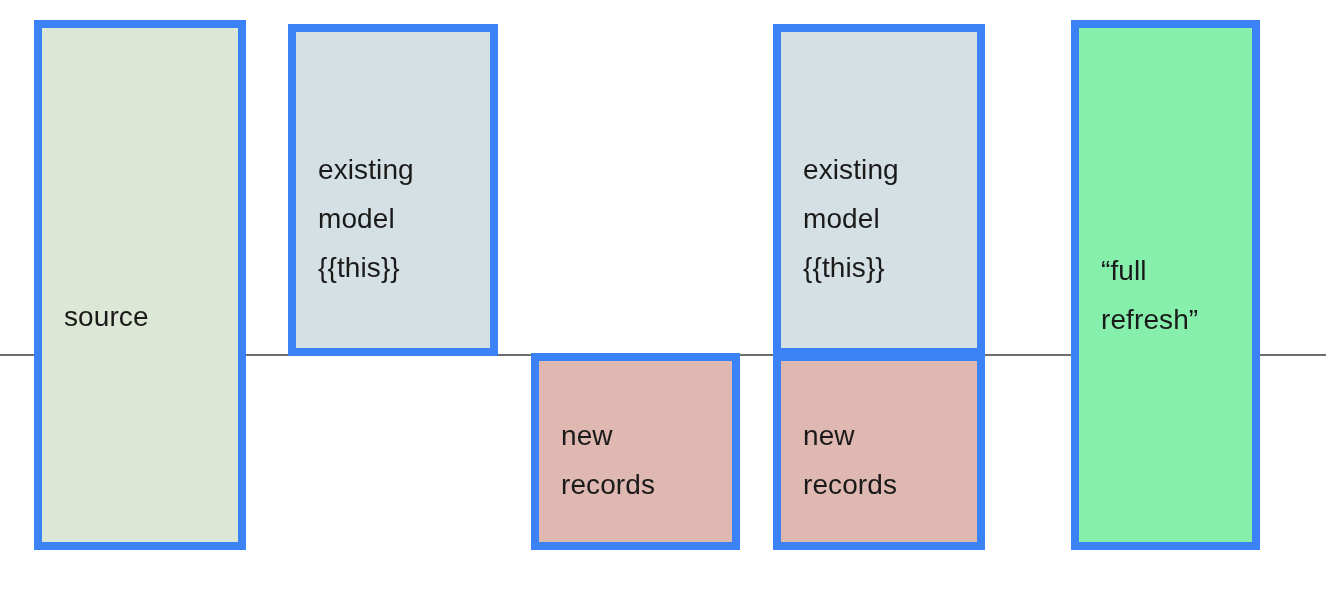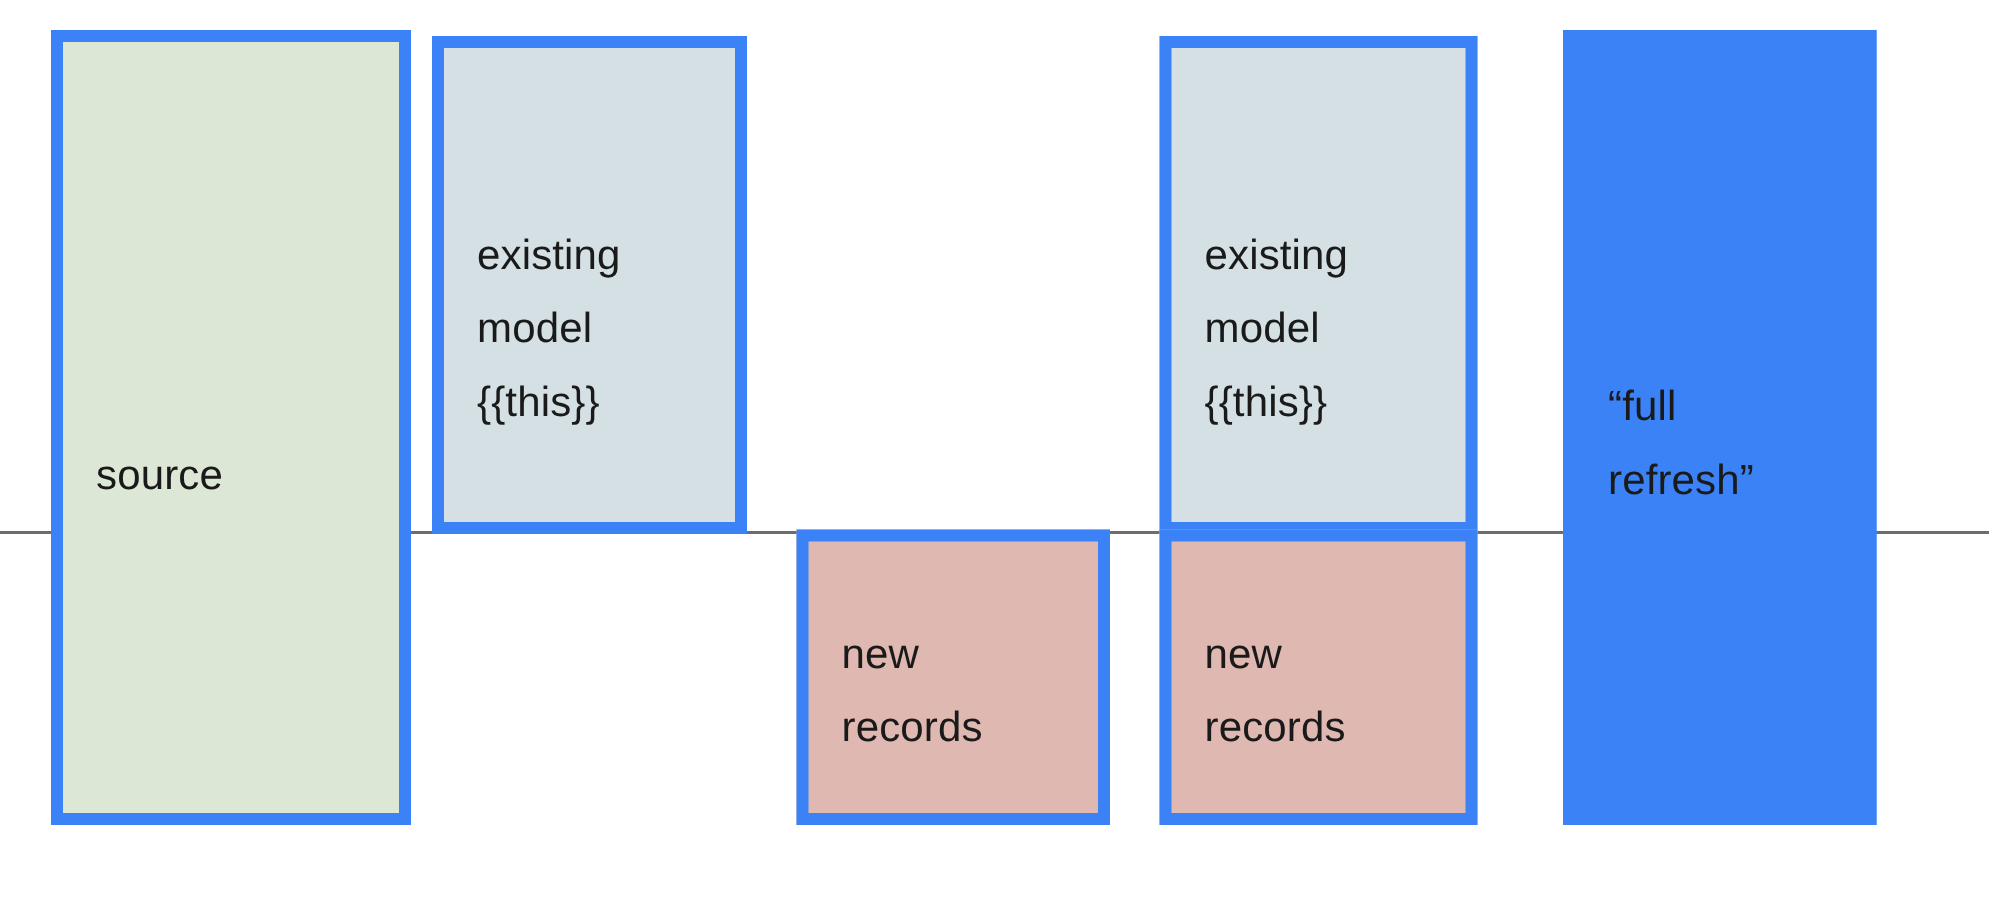--- a/index.html
+++ b/index.html
@@ -41,21 +41,21 @@
     line-height: 49px;
     letter-spacing: 0.1px;
     white-space: pre-line;
     text-align: left;
   }
 
   
   .block-source {
     left: 34px;
     top: 20px;
-    width: 240px;
+    width: 212px;
     height: 530px;
     background: #dde7d5;
   }
   .block-source .block-label {
     top: 264px;
   }
 
   .block-existing-model-1 {
     left: 288px;
     top: 24px;
@@ -94,25 +94,25 @@
     top: 353px;
     width: 212px;
     height: 197px;
     background: #dfb8b1;
   }
   .block-new-records-2 .block-label {
     top: 50px;
   }
 
   .block-full-refresh {
-    left: 1042px;
+    left: 1071px;
     top: 20px;
-    width: 209px;
+    width: 189px;
     height: 530px;
-    background: #3b82f6;
+    background: #86efac;
   }
   .block-full-refresh .block-label {
     top: 218px;
   }
 </style>
 </head>
 <body>
 
 <div id="canvas">
 

